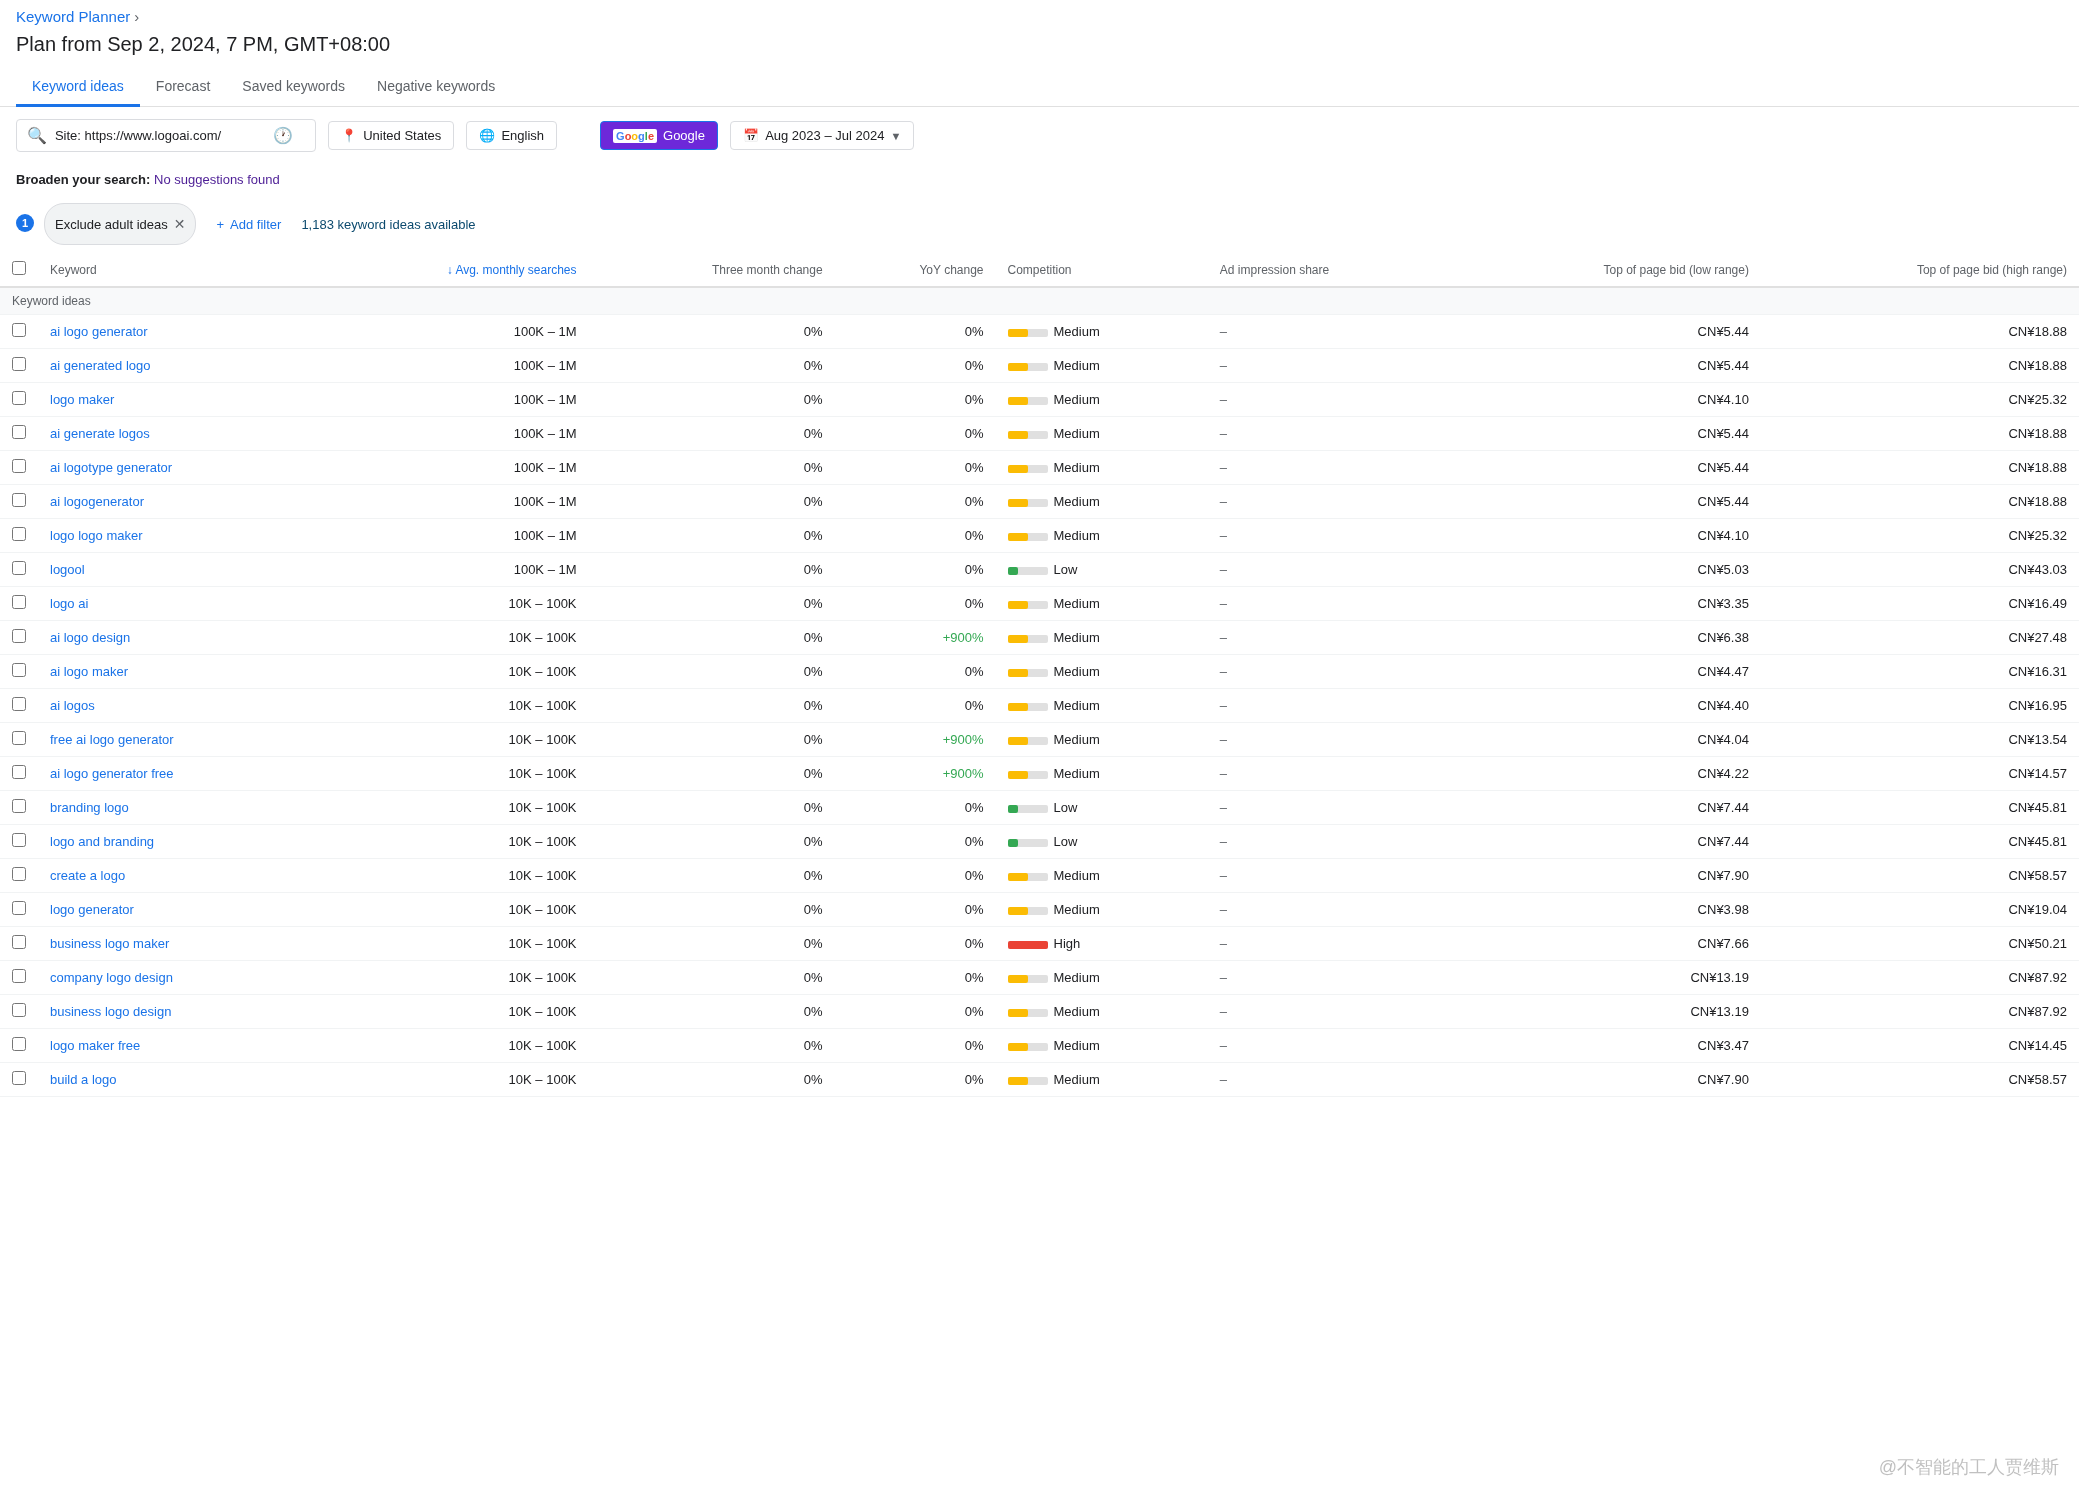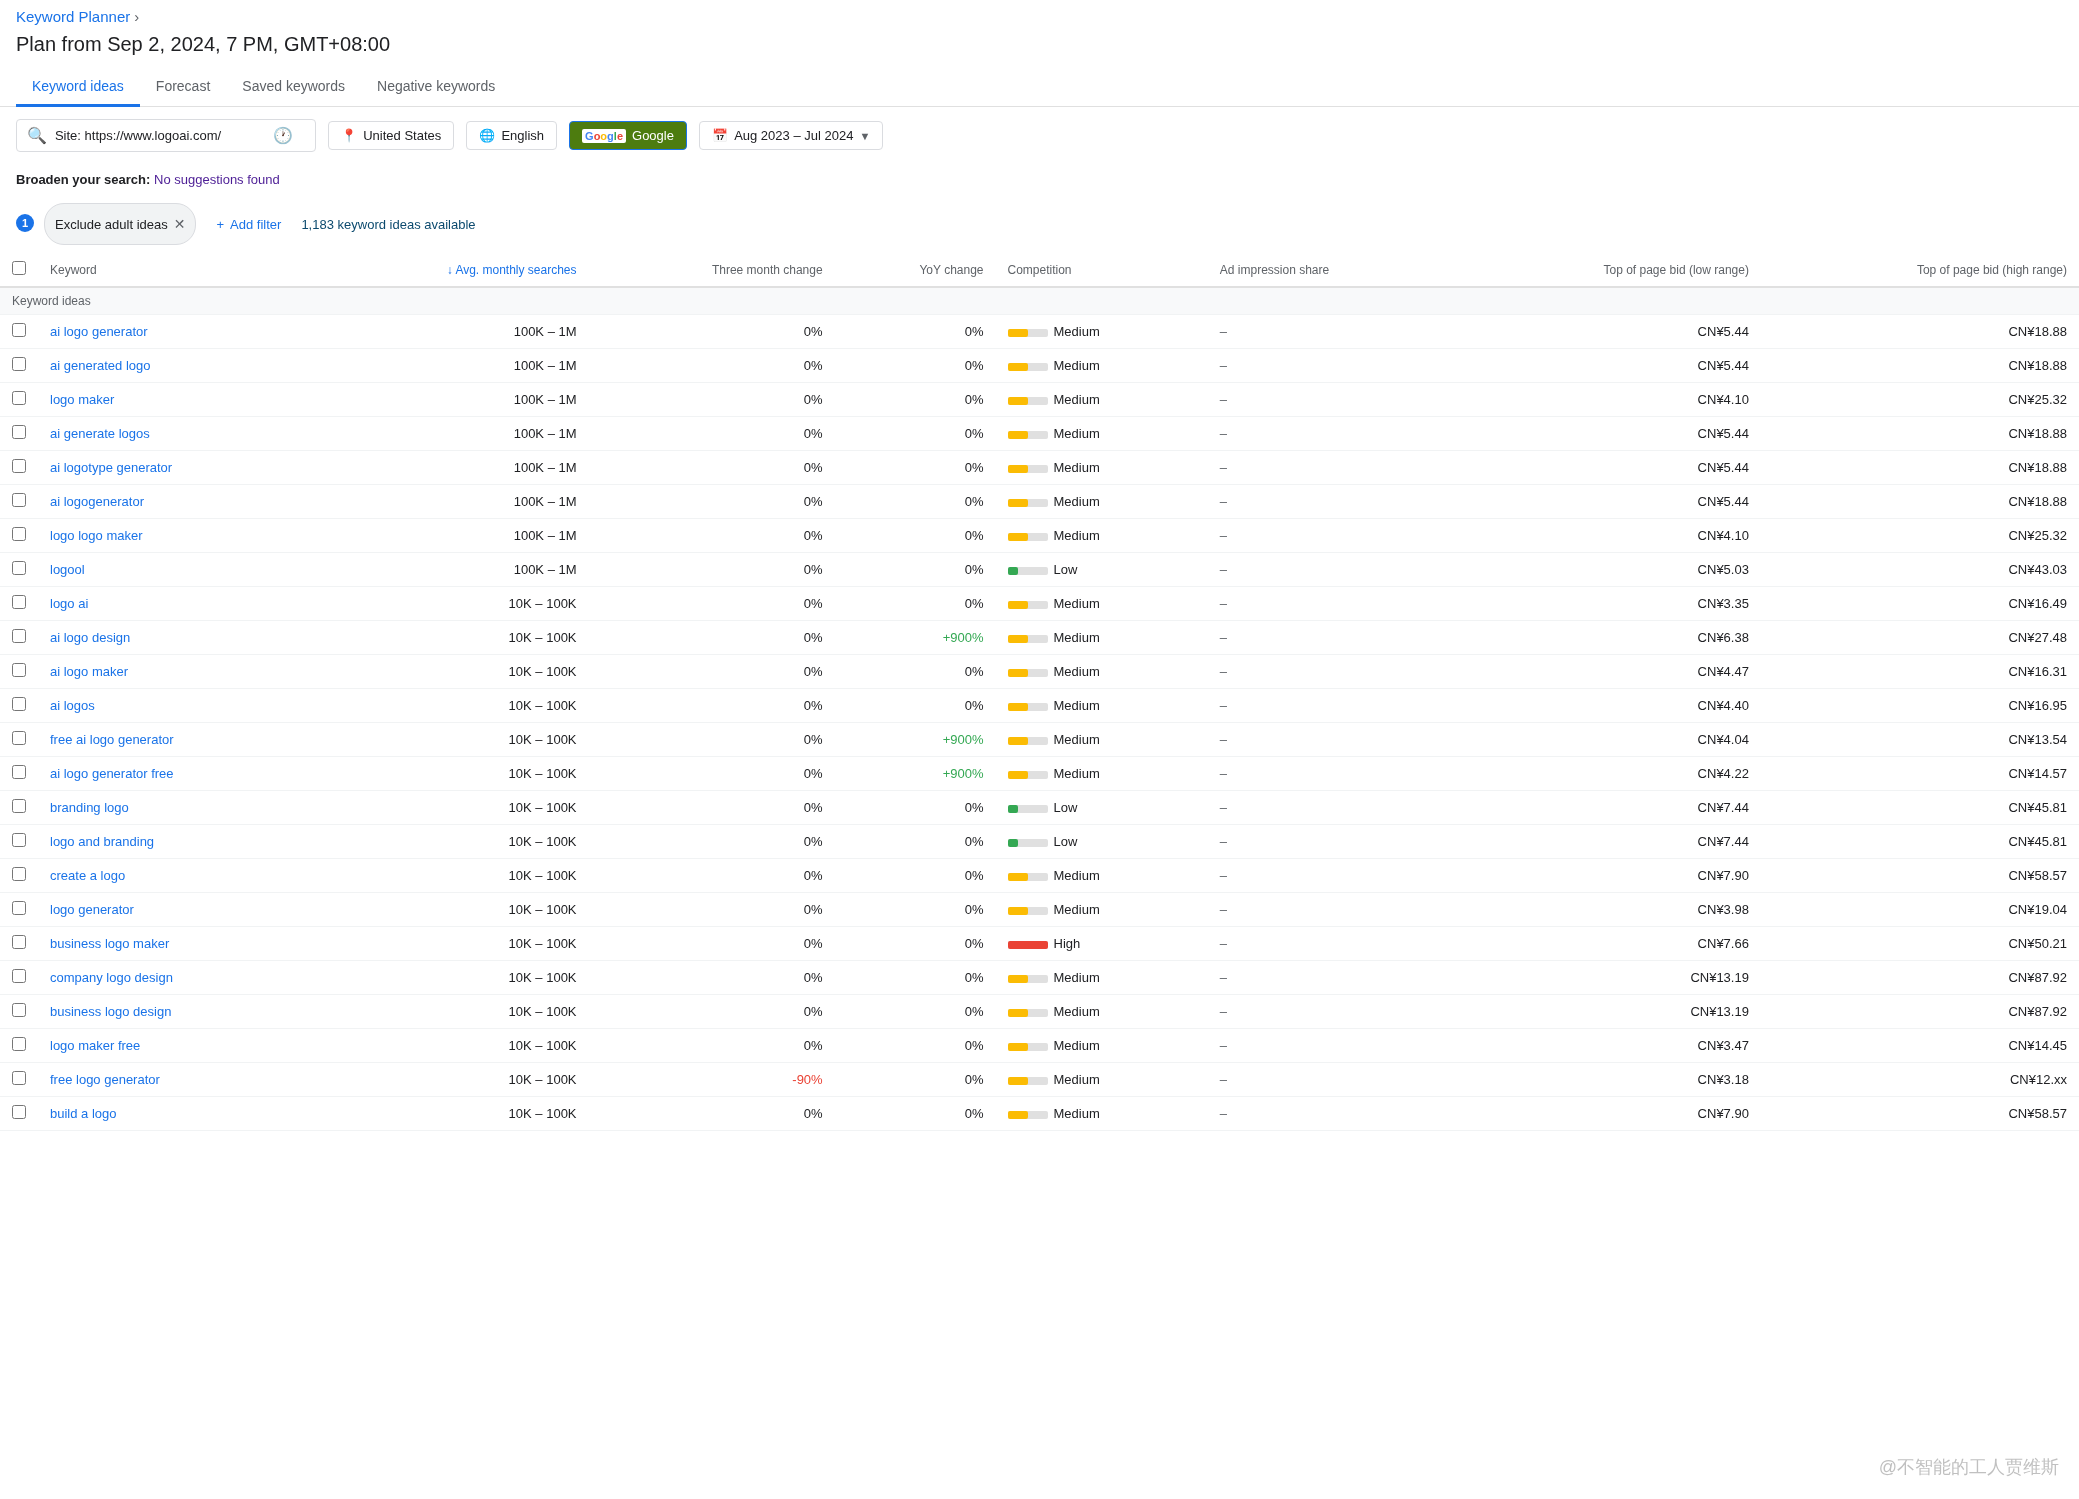--- a/index.html
+++ b/index.html
@@ -14,21 +14,21 @@
     .tab { padding: 10px 16px; font-size: 14px; cursor: pointer; color: #5f6368; border-bottom: 3px solid transparent; margin-bottom: -1px; }
     .tab.active { color: #1a73e8; border-bottom-color: #1a73e8; font-weight: 500; }
     
     .toolbar { display: flex; align-items: center; gap: 12px; padding: 12px 16px; }
     .search-box { display: flex; align-items: center; border: 1px solid #dadce0; border-radius: 4px; padding: 6px 10px; gap: 8px; flex: 0 0 300px; }
     .search-icon { color: #5f6368; font-size: 16px; }
     .search-input { border: none; outline: none; font-size: 13px; color: #202124; width: 210px; }
     .search-clear { color: #5f6368; cursor: pointer; font-size: 16px; }
     
     .location-btn, .lang-btn, .google-btn, .date-btn { display: flex; align-items: center; gap: 6px; padding: 6px 12px; border-radius: 4px; border: 1px solid #dadce0; background: #fff; cursor: pointer; font-size: 13px; color: #202124; }
-    .google-btn { background: #4d7c0f; color: #fff; border-color: #1a73e8; }
+    .google-btn { background: #6d28d9; color: #fff; border-color: #1a73e8; margin-left: 31px; }
     .google-btn .g-icon { background: #fff; border-radius: 2px; padding: 1px 3px; font-size: 11px; font-weight: bold; }
     .g-blue { color: #4285f4; }
     .g-red { color: #ea4335; }
     .g-yellow { color: #fbbc04; }
     .g-green { color: #34a853; }
     
     .broaden { padding: 8px 16px; font-size: 13px; color: #5f6368; }
     .broaden strong { color: #202124; }
     .no-suggestions { color: #4c1d95; }
     
@@ -391,31 +391,20 @@
           <td class="num-col">10K – 100K</td>
           <td class="num-col">0%</td>
           <td class="num-col">0%</td>
           <td><span class="competition-bar"><span class="competition-bar-fill medium-fill"></span></span>Medium</td>
           <td class="dash">–</td>
           <td class="num-col">CN¥3.47</td>
           <td class="num-col">CN¥14.45</td>
         </tr>
         <tr>
           <td><input type="checkbox" style=""></td>
-          <td><span class="keyword-link">free logo generator</span></td>
-          <td class="num-col">10K – 100K</td>
-          <td class="num-col" style="color: rgb(234, 67, 53);">-90%</td>
-          <td class="num-col">0%</td>
-          <td><span class="competition-bar"><span class="competition-bar-fill medium-fill"></span></span>Medium</td>
-          <td class="dash">–</td>
-          <td class="num-col">CN¥3.18</td>
-          <td class="num-col">CN¥12.xx</td>
-        </tr>
-        <tr>
-          <td><input type="checkbox" style=""></td>
           <td><span class="keyword-link">build a logo</span></td>
           <td class="num-col">10K – 100K</td>
           <td class="num-col">0%</td>
           <td class="num-col">0%</td>
           <td><span class="competition-bar"><span class="competition-bar-fill medium-fill"></span></span>Medium</td>
           <td class="dash">–</td>
           <td class="num-col">CN¥7.90</td>
           <td class="num-col">CN¥58.57</td>
         </tr>
       </tbody>

